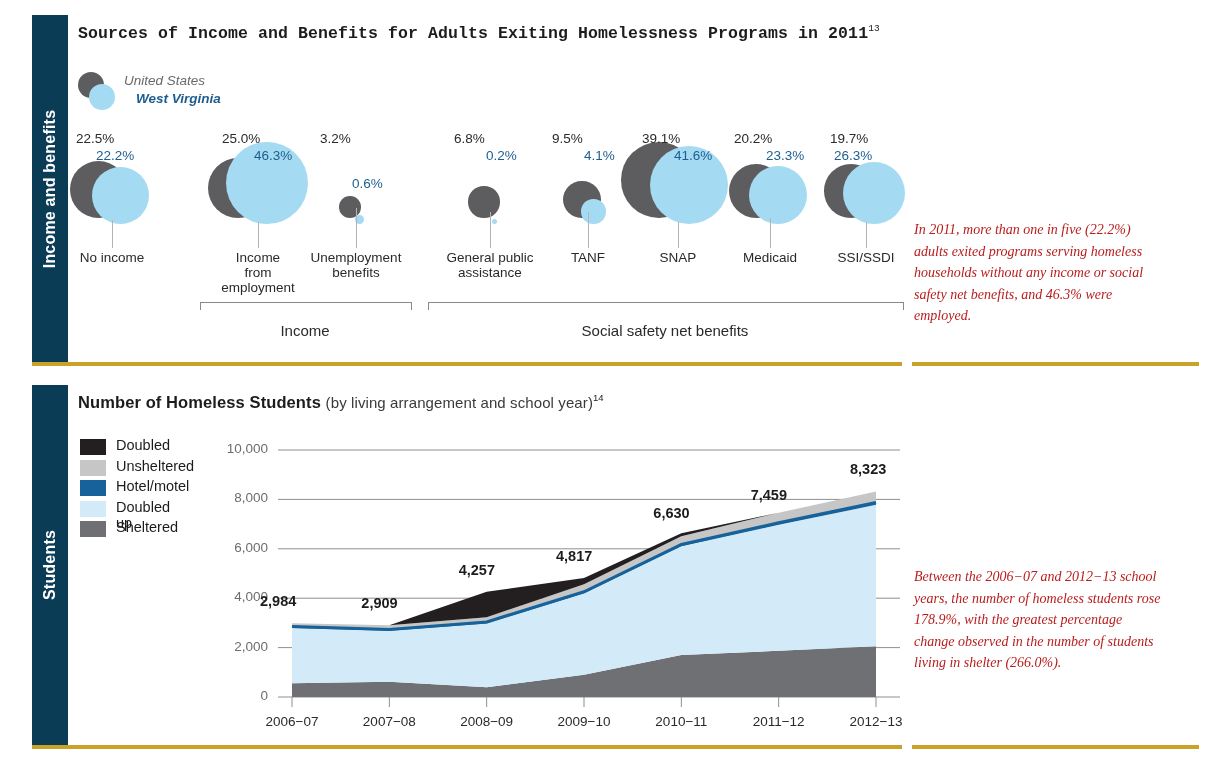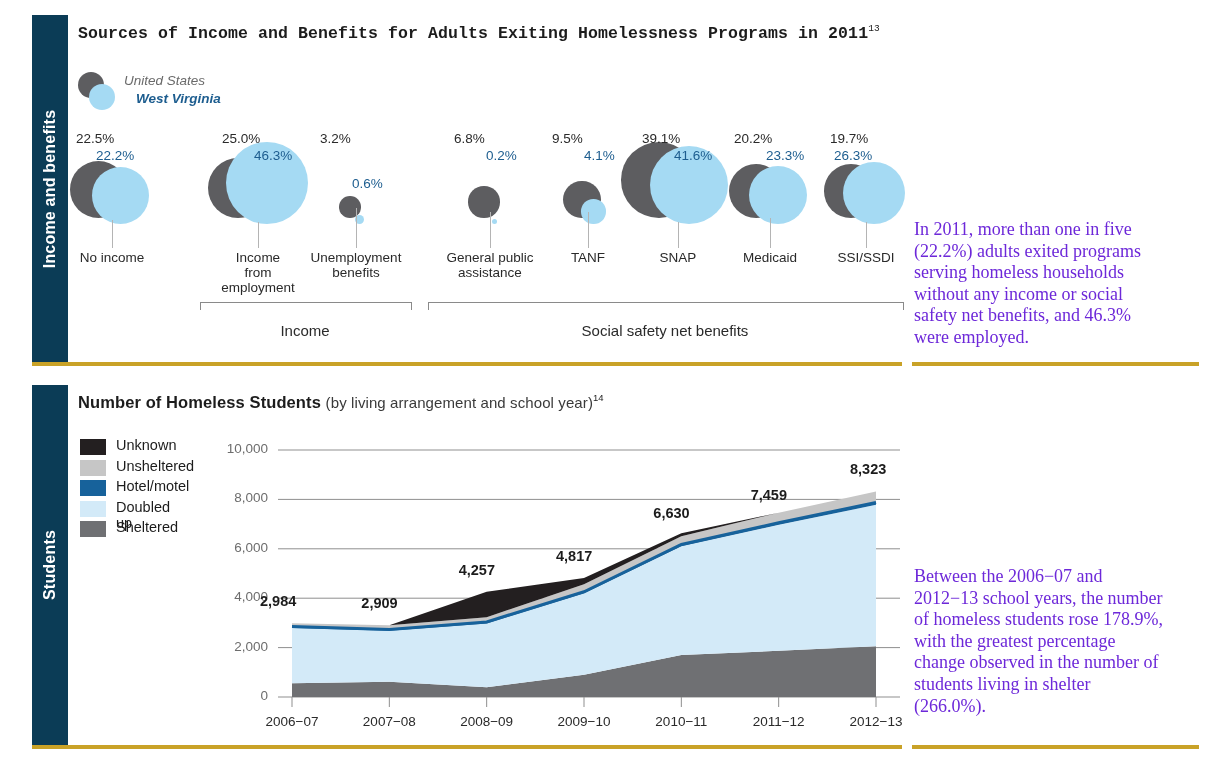--- a/index.html
+++ b/index.html
@@ -64,22 +64,22 @@
     position:absolute;font-size:13.5px;color:#2a2a2a;
     text-align:center;line-height:15px;white-space:pre-line;
   }
 
   .bracket{position:absolute;border-top:1px solid #8a8a8a;
            border-left:1px solid #8a8a8a;border-right:1px solid #8a8a8a;height:7px;}
   .bracket-label{position:absolute;font-size:15px;color:#2a2a2a;text-align:center;}
 
   
   .side-note{
-    position:absolute;width:252px;color:#6d28d9;
-    font-family:"Liberation Serif",serif;font-size:18px;line-height:21.6px;
+    position:absolute;width:252px;color:#b91c1c;
+    font-family:"Liberation Serif",serif;font-size:14px;line-height:21.6px;font-style:italic;
   }
   #note-income{left:914px;top:219px;}
   #note-students{left:914px;top:566px;}
 
   
   #area-legend{position:absolute;left:80px;top:437px;}
   .al-row{position:relative;height:20.5px;}
   .al-sw{position:absolute;left:0;top:2px;width:26px;height:16px;}
   .al-tx{position:absolute;left:36px;top:0px;font-size:14.5px;color:#1c1c1c;}
 
@@ -179,21 +179,21 @@
     </div>
 
     <div class="chart-title" id="title-students" style="top:14px;">
       <span>Number of Homeless Students</span>
       <span class="sub">(by living arrangement and school year)</span><sup>14</sup>
     </div>
 
     <div id="area-legend" style="top:59px;">
         <div class="al-row">
           <span class="al-sw" style="background: rgb(35, 31, 32);"></span>
-          <span class="al-tx">Unknown</span>
+          <span class="al-tx">Doubled</span>
         </div>
         <div class="al-row">
           <span class="al-sw" style="background: rgb(198, 198, 198);"></span>
           <span class="al-tx">Unsheltered</span>
         </div>
         <div class="al-row">
           <span class="al-sw" style="background: rgb(23, 98, 155);"></span>
           <span class="al-tx">Hotel/motel</span>
         </div>
         <div class="al-row">

